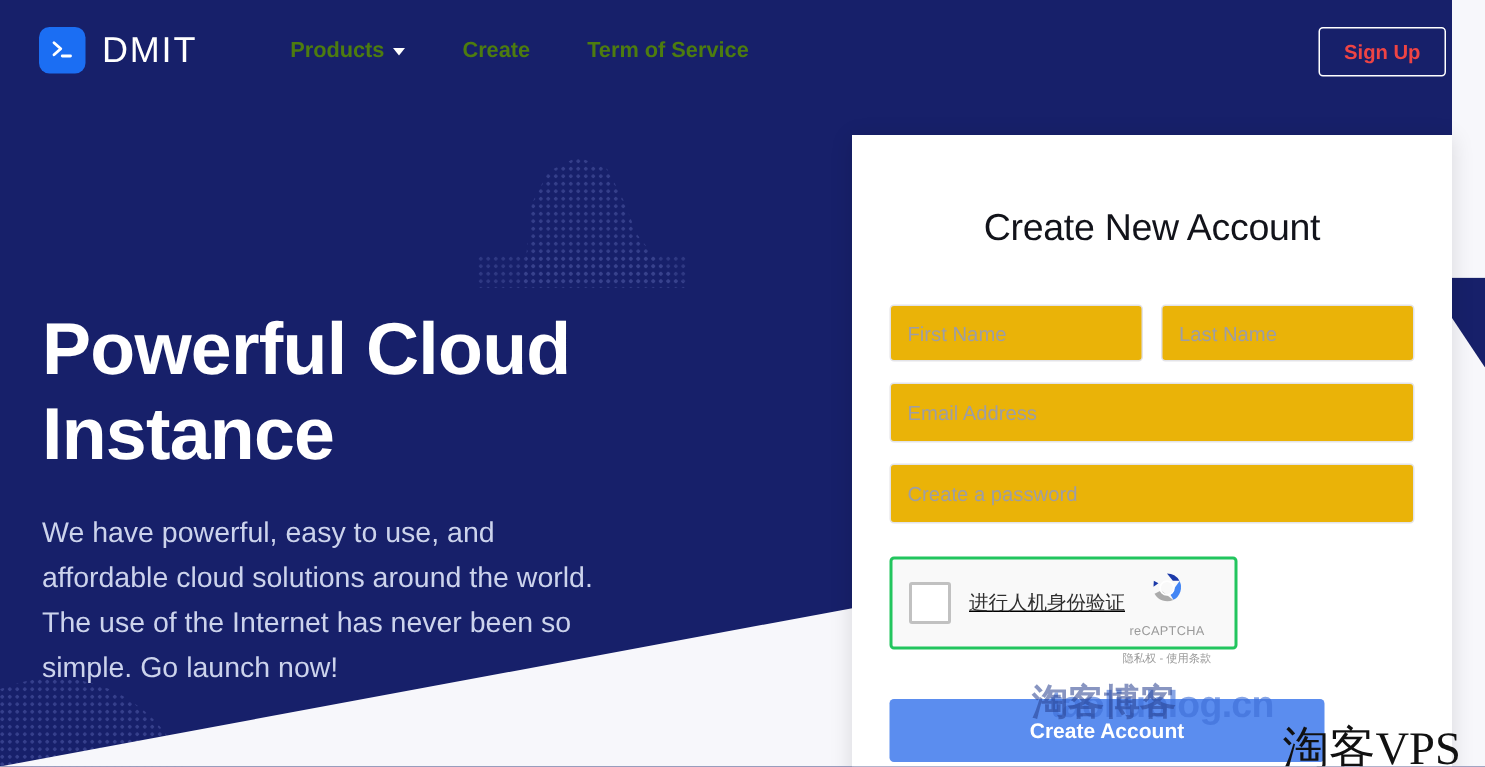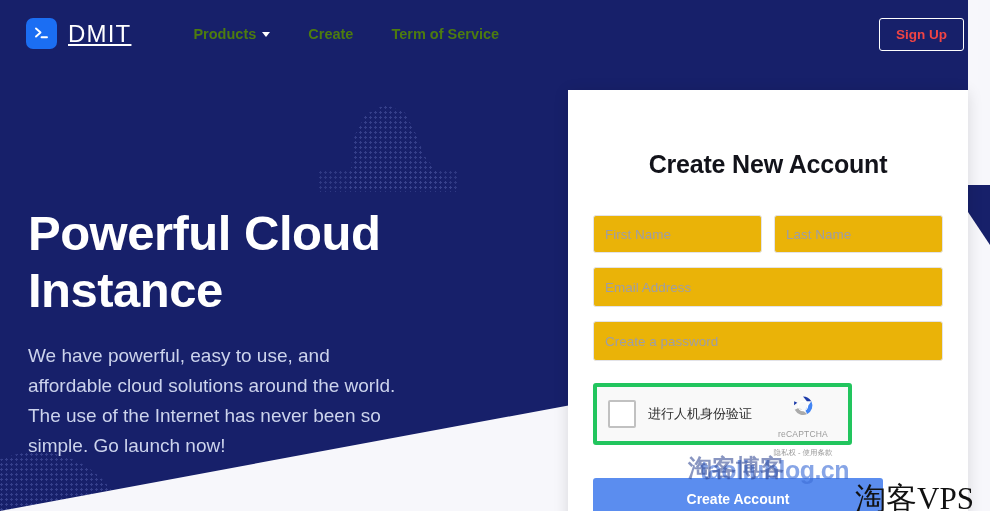--- a/index.html
+++ b/index.html
@@ -104,21 +104,20 @@
     display: flex;
     align-items: center;
     justify-content: center;
   }
   .logo-mark svg { display: block; }
   .brand-name {
     color: #ffffff;
     font-size: 24px;
     letter-spacing: 1.2px;
     font-weight: 400;
-    text-decoration: underline;
   }
 
   .nav {
     display: flex;
     align-items: center;
     margin-left: 62px;
     gap: 38px;
   }
   .nav-item {
     color: #4d7c0f;
@@ -184,23 +183,23 @@
     height: 460px;
     background: #ffffff;
     box-shadow: 0 2px 14px rgba(0,0,0,.13);
     z-index: 5;
     box-sizing: border-box;
     padding: 0 25px;
   }
   .card-title {
     text-align: center;
     font-size: 25px;
-    font-weight: bold;
+    font-weight: normal;
     color: #12131a;
-    margin: 16px;
+    margin: 4px;
     padding-top: 44px;
     letter-spacing: -0.2px;
   }
   .field-row {
     display: flex;
     gap: 12px;
     margin-top: 36px;
   }
   .inp {
     box-sizing: border-box;
@@ -216,31 +215,32 @@
     outline: none;
   }
   .inp::placeholder { color: #9d9da6; }
   .field-row .inp { flex: 1 1 0; }
   .field-full { margin-top: 14px; }
   .field-full .inp { height: 40px; }
 
   
   .recaptcha {
     margin-top: 22px;
-    width: 259px;
+    width: 232px;
     height: 62px;
-    border: 4px solid #22c55e;
+    border: 2px solid #22c55e;
     border-radius: 3px;
     background: #f9f9f9;
     display: flex;
     align-items: center;
     box-sizing: border-box;
     padding: 0 11px;
     position: relative;
     cursor: pointer;
+    text-decoration: underline;
   }
   .rc-box {
     width: 24px; height: 24px;
     border: 2px solid #c1c1c1;
     border-radius: 2px;
     background: #fff;
     flex: none;
   }
   .rc-label {
     margin-left: 12px;

